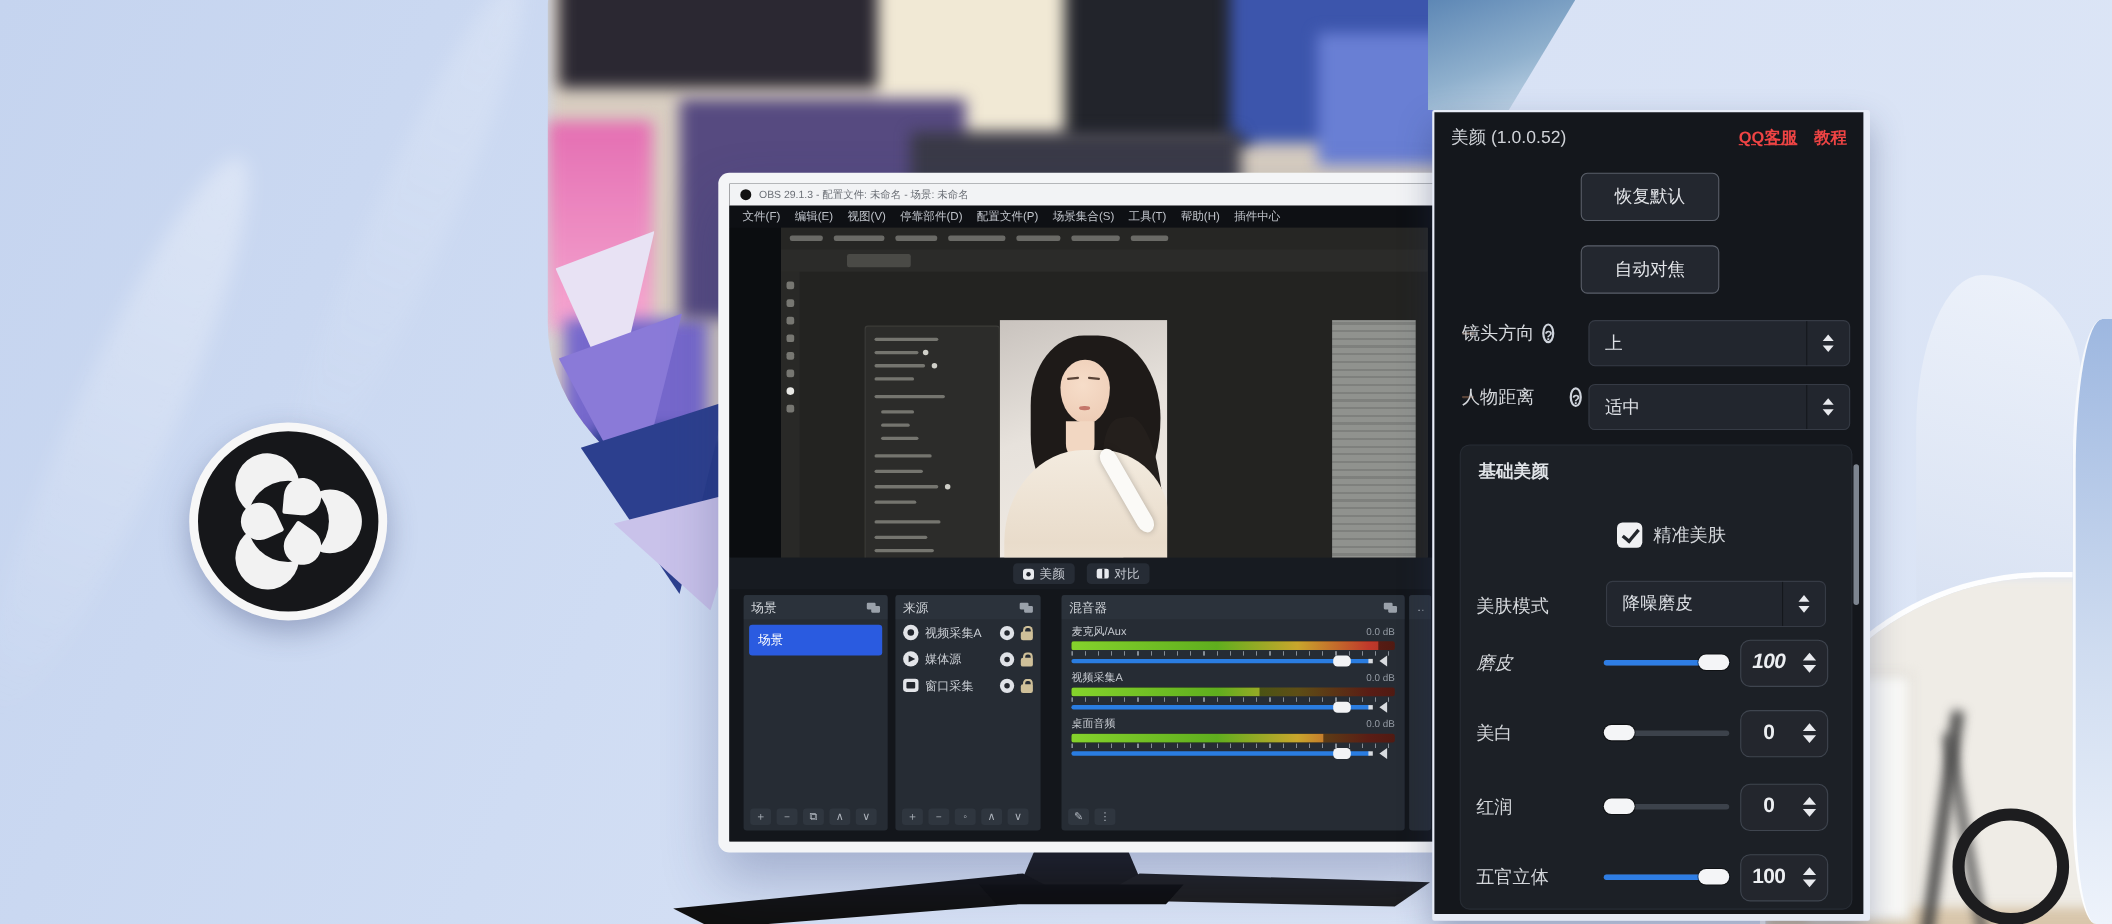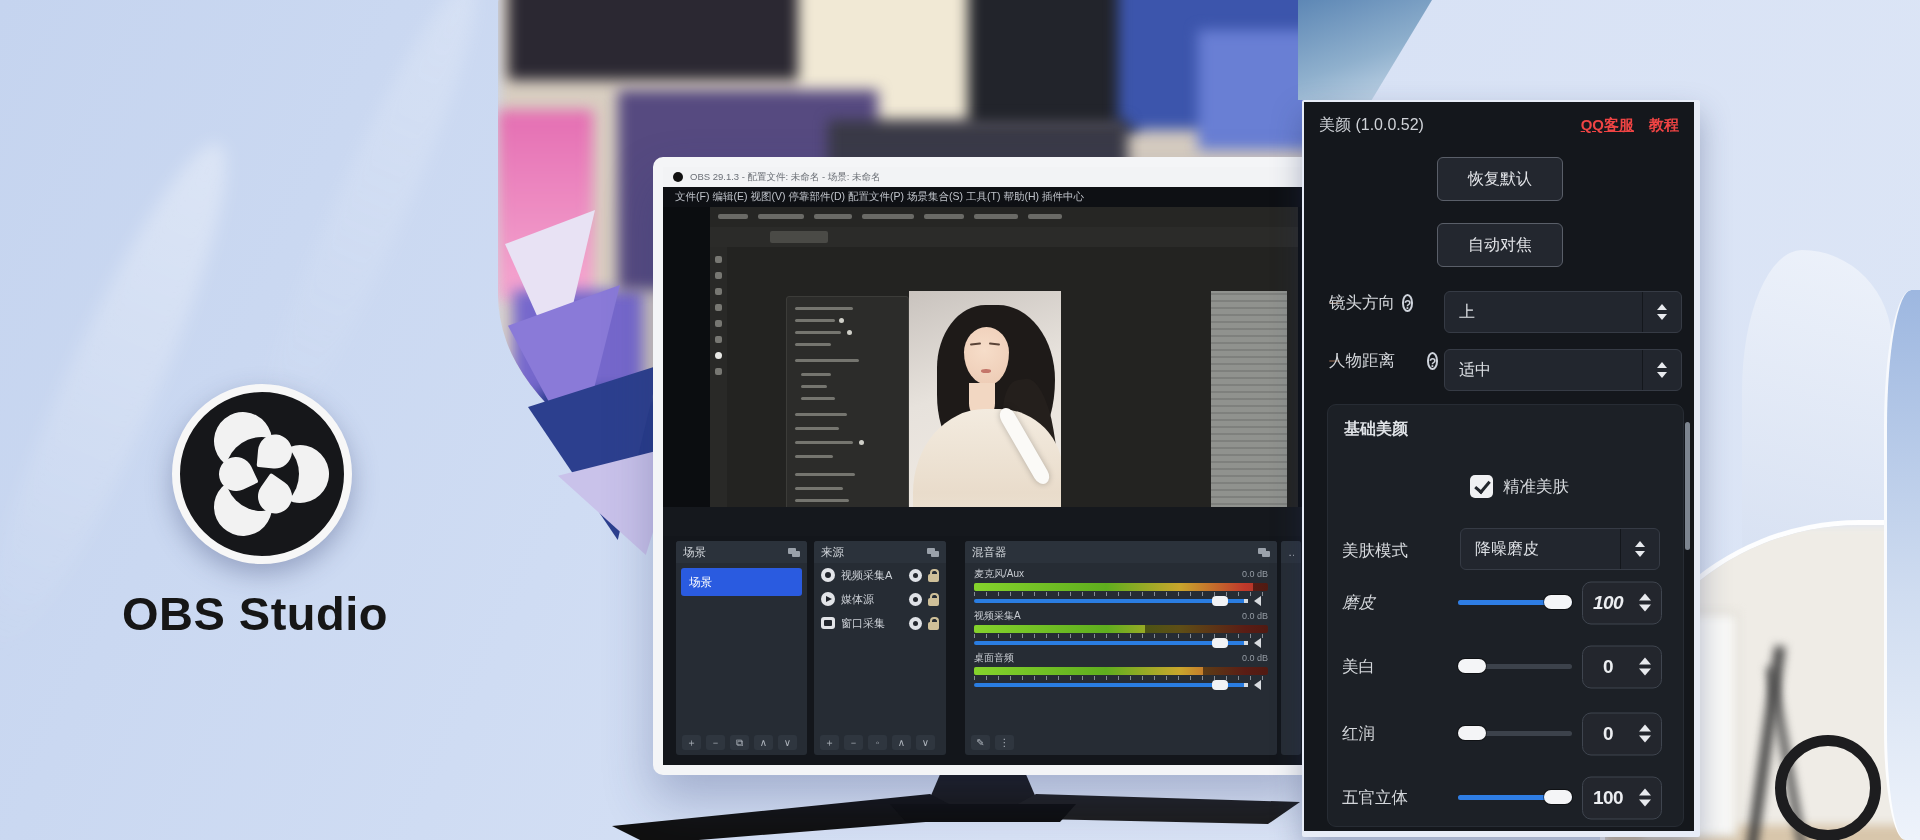--- a/index.html
+++ b/index.html
@@ -21,21 +21,21 @@
   .obslogo{left:172px;top:384px;width:164px;height:164px;border-radius:50%;background:#16171a;border:8px solid #f7f7f7;box-shadow:0 10px 26px rgba(50,60,110,.35);}
   .blade{position:absolute;left:50%;top:50%;width:58px;height:58px;margin:-29px 0 0 -29px;background:#f2f2f2;border-radius:50% 50% 50% 6%;}
   .logocore{position:absolute;left:50%;top:50%;width:74px;height:74px;margin:-37px 0 0 -37px;background:#16171a;border-radius:50%;}
   .brandtext{left:30px;top:586px;width:450px;text-align:center;font-size:47px;font-weight:800;color:#161616;letter-spacing:.5px;}
   
   .bezel{left:653px;top:157px;width:660px;height:618px;background:#f4f5f7;border-radius:10px;box-shadow:0 24px 50px rgba(45,60,115,.30);}
   .screen{left:663px;top:167px;width:640px;height:598px;background:#15181d;overflow:hidden;}
   .titlebar{position:absolute;left:0;top:0;width:640px;height:20px;background:#f2f3f5;display:flex;align-items:center;gap:7px;padding-left:10px;box-sizing:border-box;}
   .titledot{width:10px;height:10px;border-radius:50%;background:#111;}
   .titletext{font-size:9.5px;color:#6b6f76;white-space:nowrap;}
-  .menubar{position:absolute;left:0;top:20px;width:640px;height:20px;background:#0e1014;display:flex;align-items:center;gap:3px;padding-left:12px;box-sizing:border-box;}
+  .menubar{position:absolute;left:0;top:20px;width:640px;height:20px;background:#0e1014;display:flex;align-items:center;gap:13px;padding-left:12px;box-sizing:border-box;}
   .menubar span{font-size:10.5px;color:#c0c4cb;white-space:nowrap;}
   .previewarea{position:absolute;left:0;top:40px;width:640px;height:300px;background:#0b0d10;}
   
   .app{position:absolute;left:47px;top:0;width:588px;height:300px;background:#2e2e2c;overflow:hidden;}
   .app-top{position:absolute;left:0;top:0;width:100%;height:20px;background:#262624;}
   .app-top .dash{position:absolute;top:7px;height:5px;background:#6a6a66;border-radius:2px;}
   .app-tab{position:absolute;left:60px;top:24px;width:58px;height:12px;background:#4a4a46;border-radius:2px;}
   .app-bar2{position:absolute;left:0;top:20px;width:100%;height:20px;background:#2b2b29;}
   .app-tools{position:absolute;left:0;top:40px;width:17px;height:260px;background:#292927;}
   .app-tools i{display:block;width:7px;height:7px;margin:9px auto 0;background:#777772;border-radius:2px;}
@@ -173,21 +173,20 @@
 
   <div class="abs obslogo">
     <div class="blade" style="transform:rotate(0deg) translate(38px) rotate(58deg);"></div>
     <div class="blade" style="transform:rotate(120deg) translate(38px) rotate(58deg);"></div>
     <div class="blade" style="transform:rotate(240deg) translate(38px) rotate(58deg);"></div>
     <div class="logocore"></div>
     <div class="blade" style="width:34px;height:34px;margin:-17px 0 0 -17px;transform:rotate(60deg) translate(26px) rotate(65deg);"></div>
     <div class="blade" style="width:34px;height:34px;margin:-17px 0 0 -17px;transform:rotate(180deg) translate(26px) rotate(65deg);"></div>
     <div class="blade" style="width:34px;height:34px;margin:-17px 0 0 -17px;transform:rotate(300deg) translate(26px) rotate(65deg);"></div>
   </div>
-  <div class="abs brandtext">OBS Studio</div>
 
   <svg class="abs" style="left:0;top:0;" width="1920" height="840" viewBox="0 0 1920 840">
     <polygon points="941,772 1025,772 1042,812 924,812" fill="#161616"></polygon>
     <polygon points="930,794 976,818 648,844 612,826" fill="#101010"></polygon>
     <polygon points="1036,794 992,818 1268,824 1300,802" fill="#1c1c1c"></polygon>
     <polygon points="890,804 1076,804 1060,822 906,822" fill="#0c0c0c"></polygon>
   </svg>
 
   <div class="abs bezel"></div>
   <div class="abs screen">
@@ -262,20 +261,30 @@
               <div class="kn" style="left:72px;top:143px;"></div>
             <div class="ln" style="left:8px;top:158px;width:38px;"></div>
             <div class="ln" style="left:8px;top:176px;width:60px;"></div>
             <div class="ln" style="left:8px;top:190px;width:48px;"></div>
             <div class="ln" style="left:8px;top:202px;width:54px;"></div>
           </div>
         </div>
       </div>
     </div>
 
+    <div class="statusrow">
+      <div class="qbtn">
+        <div class="qic1"></div>
+        <span>美颜</span>
+      </div>
+      <div class="qbtn">
+        <div class="qic2"></div>
+        <span>对比</span>
+      </div>
+    </div>
 
     <div class="dockarea">
 
       <div class="dock" style="left:13px;width:131px;">
         <div class="dockhead">
           <span>场景</span>
           <div class="paneic">
               <i style="left:0;top:0;width:8px;height:6px;"></i>
               <i style="left:4px;top:3px;width:8px;height:6px;"></i>
             </div>

